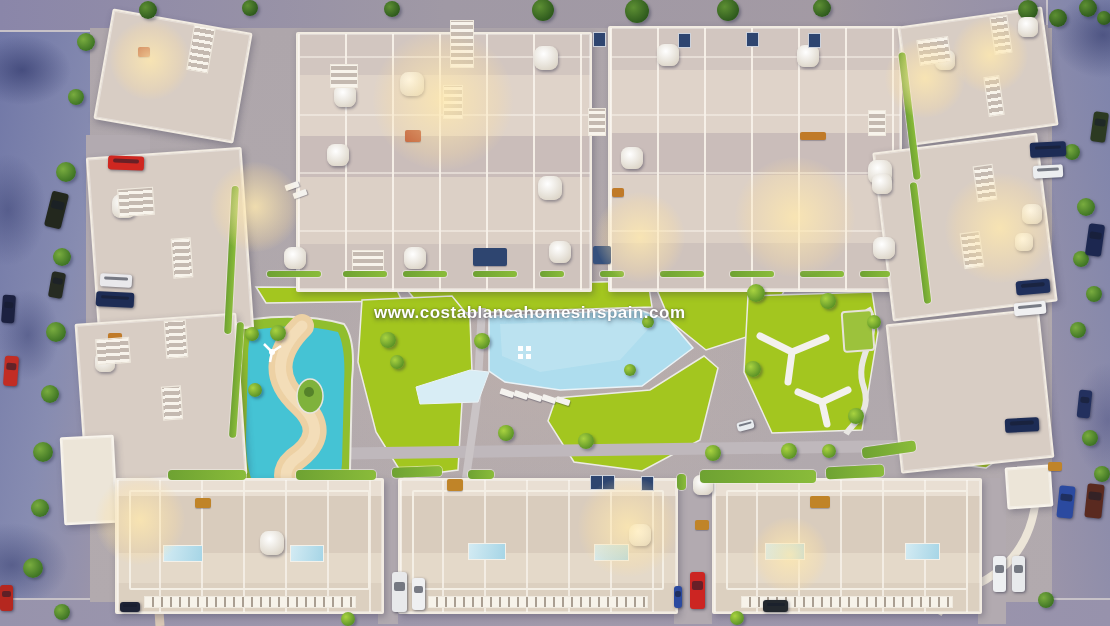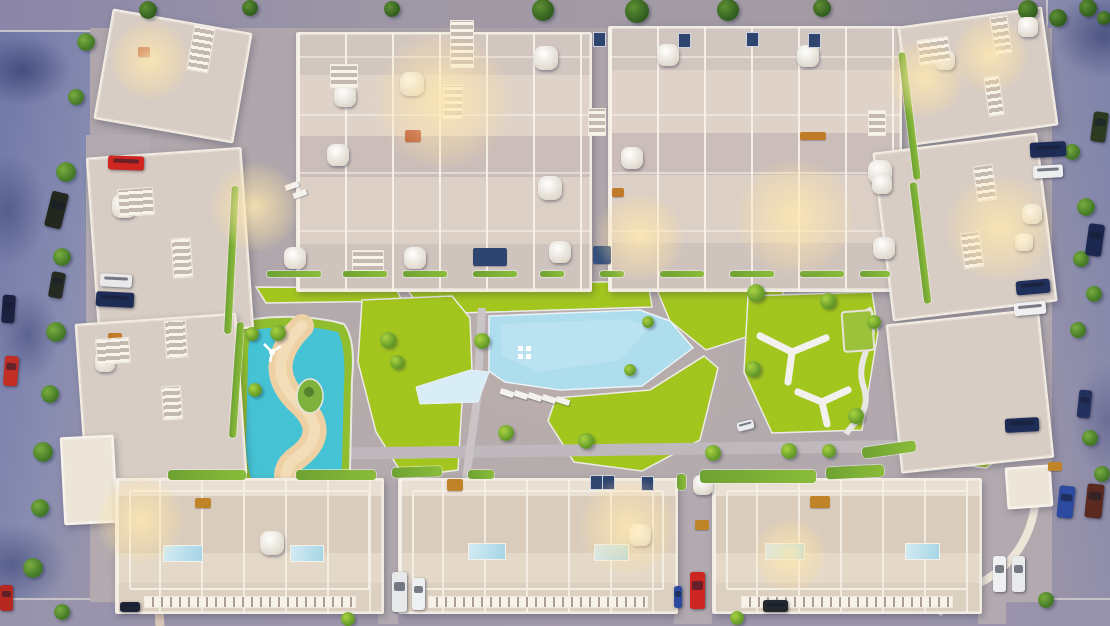--- a/index.html
+++ b/index.html
@@ -386,13 +386,14 @@
       <div class="glow" style="left: 595px; top: 192px; width: 90px; height: 90px;"></div>
       <div class="glow" style="left: 945px; top: 173px; width: 110px; height: 110px;"></div>
       <div class="glow" style="left: 885px; top: 38px; width: 80px; height: 80px;"></div>
       <div class="glow" style="left: 110px; top: 20px; width: 80px; height: 80px;"></div>
       <div class="glow" style="left: 95px; top: 475px; width: 90px; height: 90px;"></div>
       <div class="glow" style="left: 578px; top: 477px; width: 100px; height: 100px;"></div>
       <div class="glow" style="left: 752px; top: 517px; width: 76px; height: 76px;"></div>
       <div class="glow" style="left: 952px; top: 17px; width: 76px; height: 76px;"></div>
     </div>
 
+  <div class="abs watermark">www.costablancahomesinspain.com</div>
 </div>
 
 </body></html>

